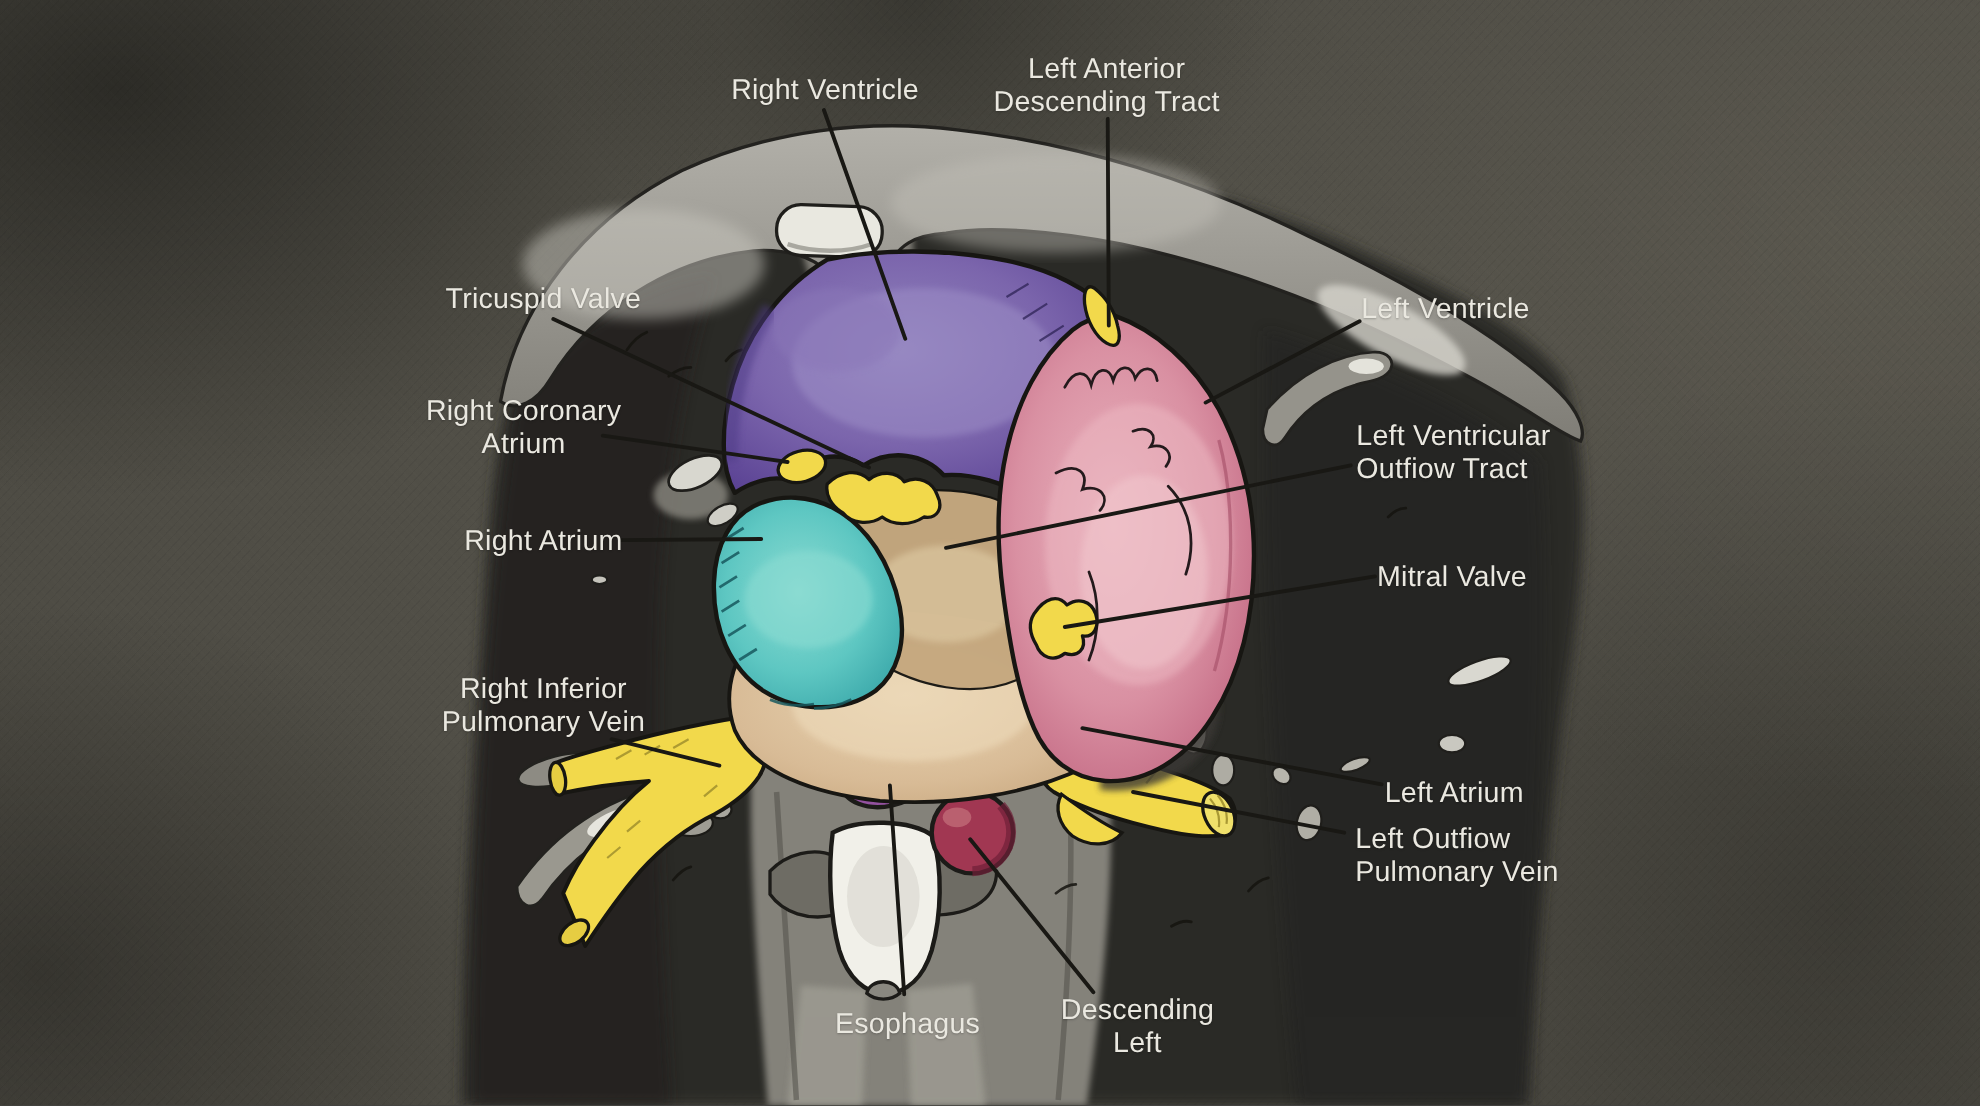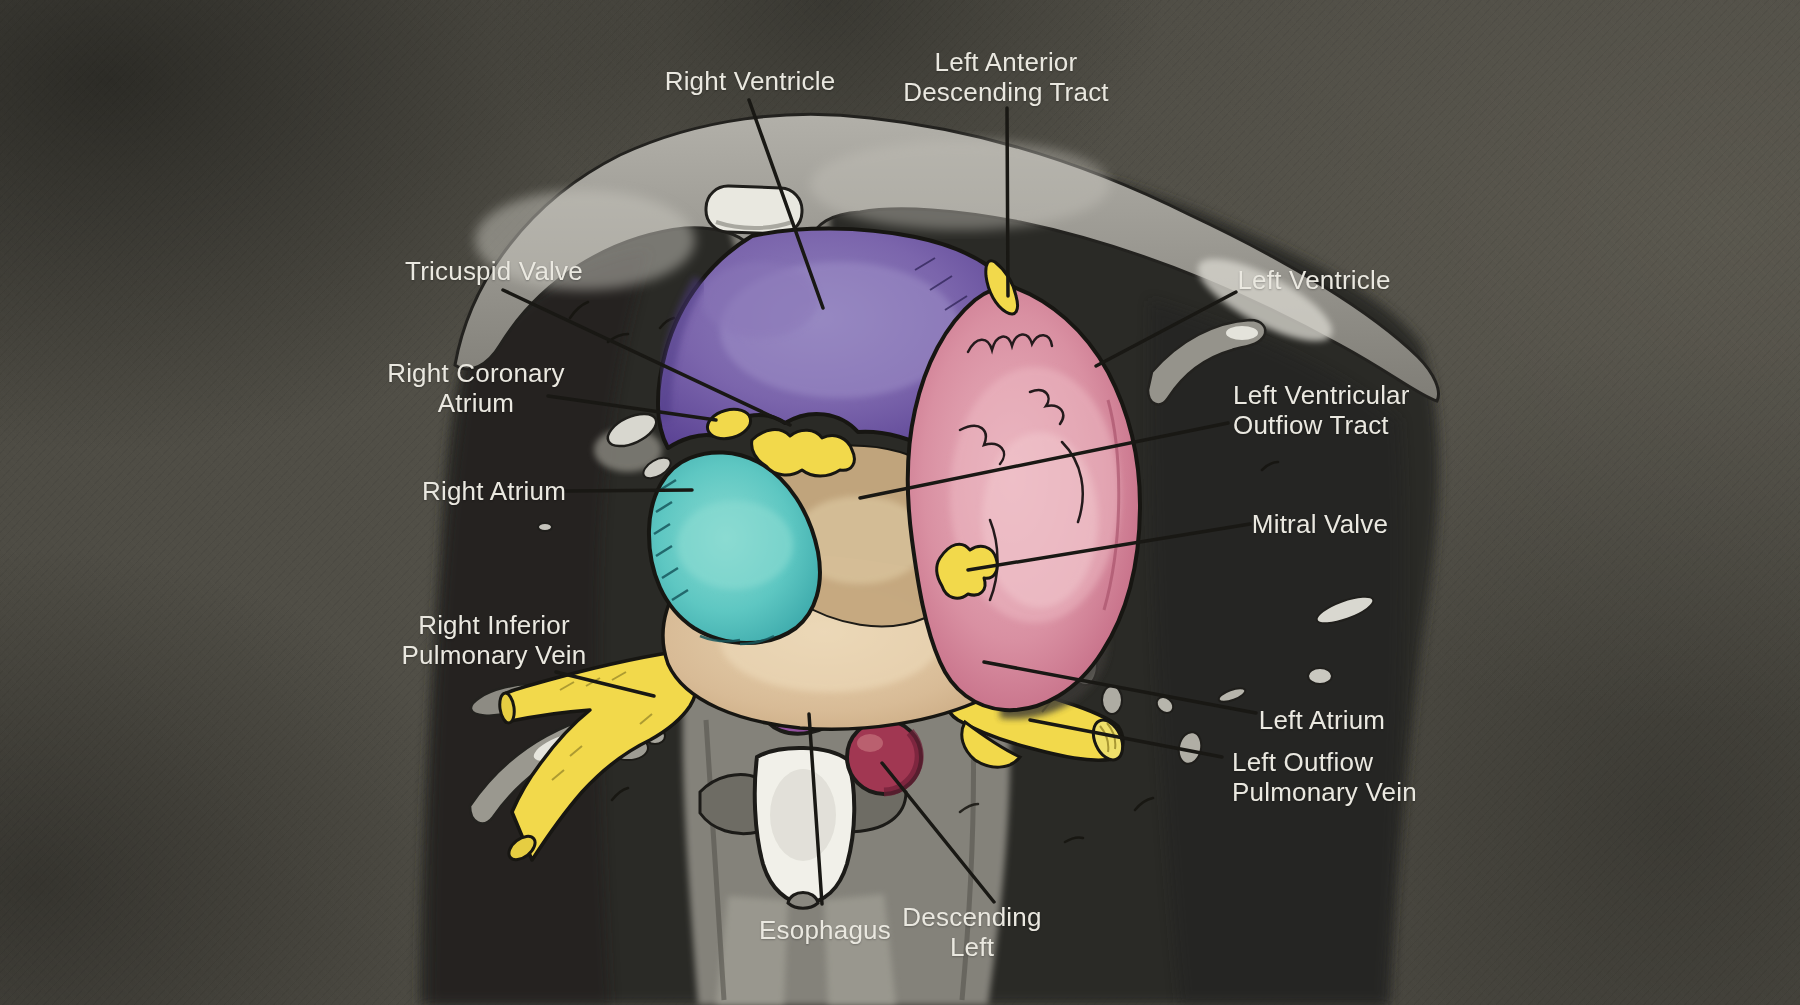--- a/index.html
+++ b/index.html
@@ -280,17 +280,17 @@
   <div class="lbl" style="left:1322px;top:721px">
     <span>Left Atrium</span>
   </div>
   <div class="lbl left" style="left:1232px;top:778px">
     <span>Left Outfiow</span>
     <span>Pulmonary Vein</span>
   </div>
   <div class="lbl" style="left:825px;top:931px">
     <span>Esophagus</span>
   </div>
-  <div class="lbl" style="left:972px;top:933px">
+  <div class="lbl" style="left:1034px;top:933px">
     <span>Descending</span>
     <span>Left</span>
   </div>
 </div>
 
 </body></html>

